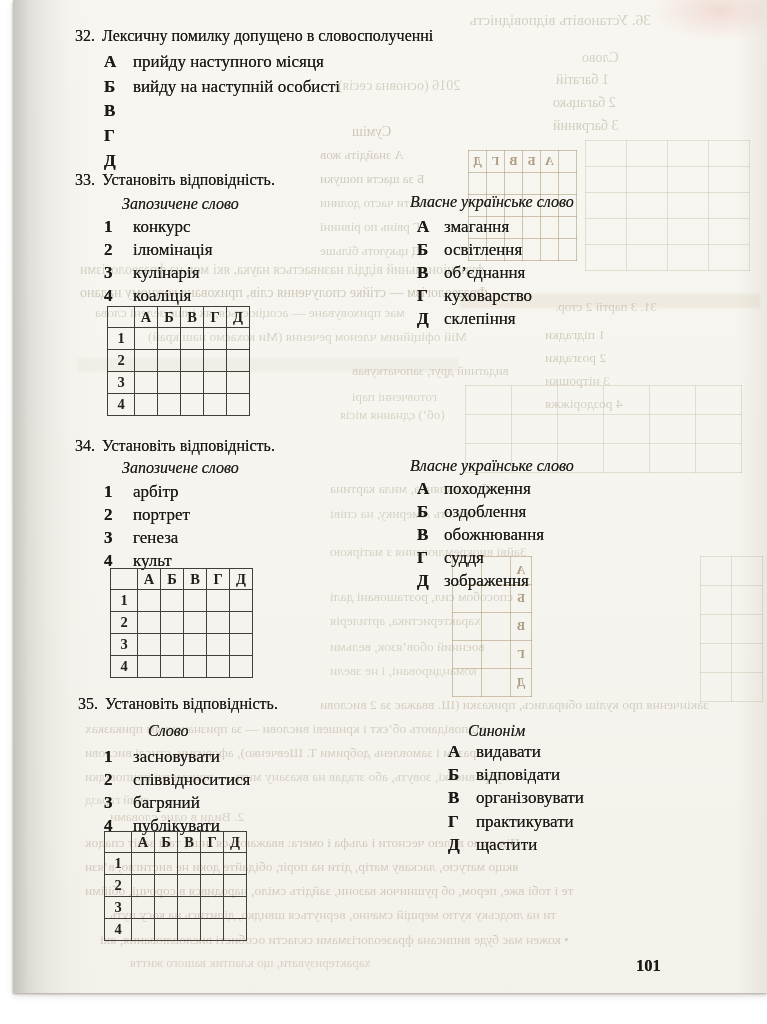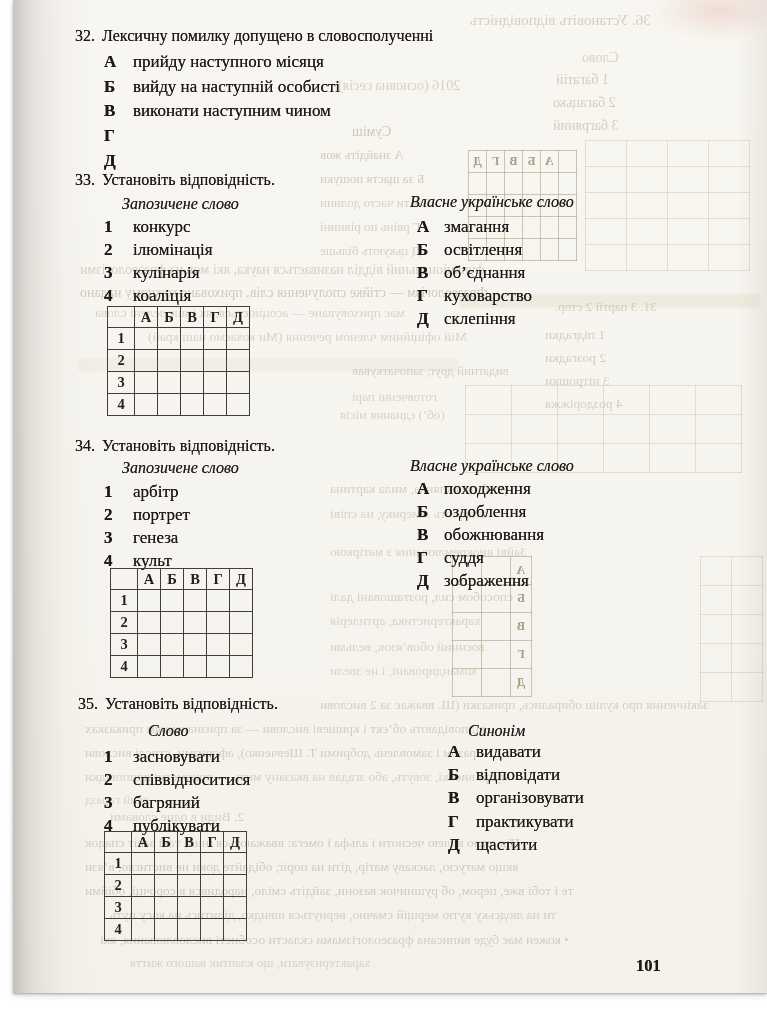--- a/index.html
+++ b/index.html
@@ -270,21 +270,20 @@
       <div class="row ink">
           <span class="lmark">А</span>
           <span>прийду наступного місяця</span>
         </div>
       <div class="row ink">
           <span class="lmark">Б</span>
           <span>вийду на наступній особисті</span>
         </div>
       <div class="row ink">
           <span class="lmark">В</span>
-          <span>виконати наступним чином</span>
         </div>
       <div class="row ink">
           <span class="lmark">Г</span>
         </div>
       <div class="row ink">
           <span class="lmark">Д</span>
         </div>
     </div>
   </div>
 

